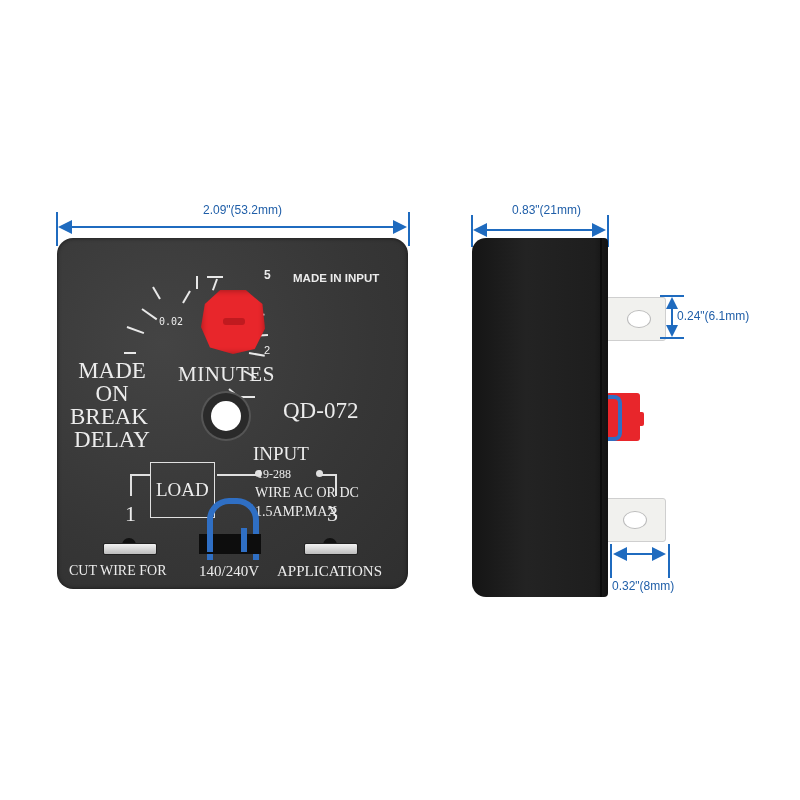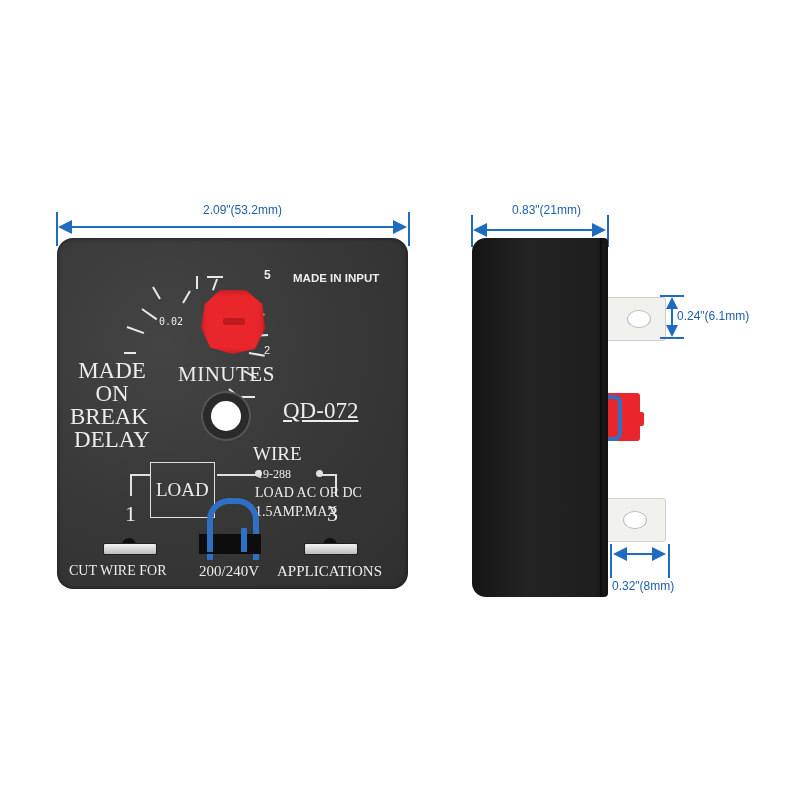--- a/index.html
+++ b/index.html
@@ -74,55 +74,55 @@
 
   <div class="serif" style="left:13px; top:120px; font-size:23px; width:84px; text-align:center;">MADE</div>
   <div class="serif" style="left:13px; top:143px; font-size:23px; width:84px; text-align:center;">ON</div>
   <div class="serif" style="left:13px; top:166px; font-size:23px; width:84px; text-align:left;">BREAK</div>
   <div class="serif" style="left:13px; top:189px; font-size:23px; width:84px; text-align:center;">DELAY</div>
 
   <div style="position:absolute; left:146px; top:155px; width:46px; height:46px; border-radius:50%; background:#2a2a2a; box-shadow:0 0 0 2px #555;">
     <div style="position:absolute; left:8px; top:8px; width:30px; height:30px; border-radius:50%; background:#ffffff;"></div>
   </div>
 
-  <div class="serif" style="left:226px; top:160px; font-size:23px;text-decoration:underline;">QD-072</div>
-  <div class="serif" style="left:196px; top:205px; font-size:19px;">WIRE</div>
+  <div class="serif" style="left:226px; top:160px; font-size:23px;">QD-072</div>
+  <div class="serif" style="left:196px; top:205px; font-size:19px;">INPUT</div>
 
   <div class="serif" style="left:93px; top:224px; font-size:19px; border:1.5px solid #e0e0e0; padding:16px 5px; line-height:22px;">LOAD</div>
   <div class="wline" style="left:73px; top:236px; width:20px; height:1.5px;"></div>
   <div class="wline" style="left:73px; top:236px; width:1.5px; height:22px;"></div>
   <div class="wline" style="left:160px; top:236px; width:40px; height:1.5px;"></div>
   <div style="position:absolute; left:198px; top:232px; width:7px; height:7px; border-radius:50%; background:#e0e0e0;"></div>
   <div style="position:absolute; left:259px; top:232px; width:7px; height:7px; border-radius:50%; background:#e0e0e0;"></div>
   <div class="wline" style="left:265px; top:236px; width:14px; height:1.5px;"></div>
   <div class="wline" style="left:278px; top:236px; width:1.5px; height:22px;"></div>
 
   <div class="serif" style="left:200px; top:229px; font-size:12px;">19-288</div>
-  <div class="serif" style="left:198px; top:247px; font-size:14px;">LOAD AC OR DC</div>
+  <div class="serif" style="left:198px; top:247px; font-size:14px;">WIRE AC OR DC</div>
   <div class="serif" style="left:198px; top:266px; font-size:14px;">1.5AMP.MAX</div>
 
   <div class="serif" style="left:68px; top:263px; font-size:22px;">1</div>
   <div class="serif" style="left:270px; top:263px; font-size:22px;">3</div>
 
   <div style="position:absolute; left:150px; top:260px; width:40px; height:56px; border:6px solid #2f6fc4; border-bottom:none; border-radius:22px 22px 0 0;"></div>
   <div style="position:absolute; left:142px; top:296px; width:62px; height:20px; background:#0d0d0d;"></div>
   <div style="position:absolute; left:150px; top:290px; width:6px; height:24px; background:#2f6fc4;"></div>
   <div style="position:absolute; left:184px; top:290px; width:6px; height:24px; background:#2f6fc4;"></div>
 
   <div>
     <div class="terminal-dot" style="left:65px; top:300px;"></div>
     <div class="terminal" style="left:46px; top:305px;"></div>
   </div>
   <div>
     <div class="terminal-dot" style="left:266px; top:300px;"></div>
     <div class="terminal" style="left:247px; top:305px;"></div>
   </div>
 
   <div class="serif" style="left:12px; top:325px; font-size:14px;">CUT WIRE FOR</div>
-  <div class="serif" style="left:142px; top:325px; font-size:15px;">200/240V</div>
+  <div class="serif" style="left:142px; top:325px; font-size:15px;">140/240V</div>
   <div class="serif" style="left:220px; top:325px; font-size:15px;">APPLICATIONS</div>
 </div>
 
 <div>
   <div class="vline" style="left:471px; top:215px; height:32px;"></div>
   <div class="vline" style="left:607px; top:215px; height:32px;"></div>
   <div class="hline" style="left:480px; top:229px; width:120px;"></div>
   <div class="arrow-l" style="left:473px; top:223px;"></div>
   <div class="arrow-r" style="left:592px; top:223px;"></div>
   <div class="dim-label" style="left:512px; top:203px;">0.83"(21mm)</div>

